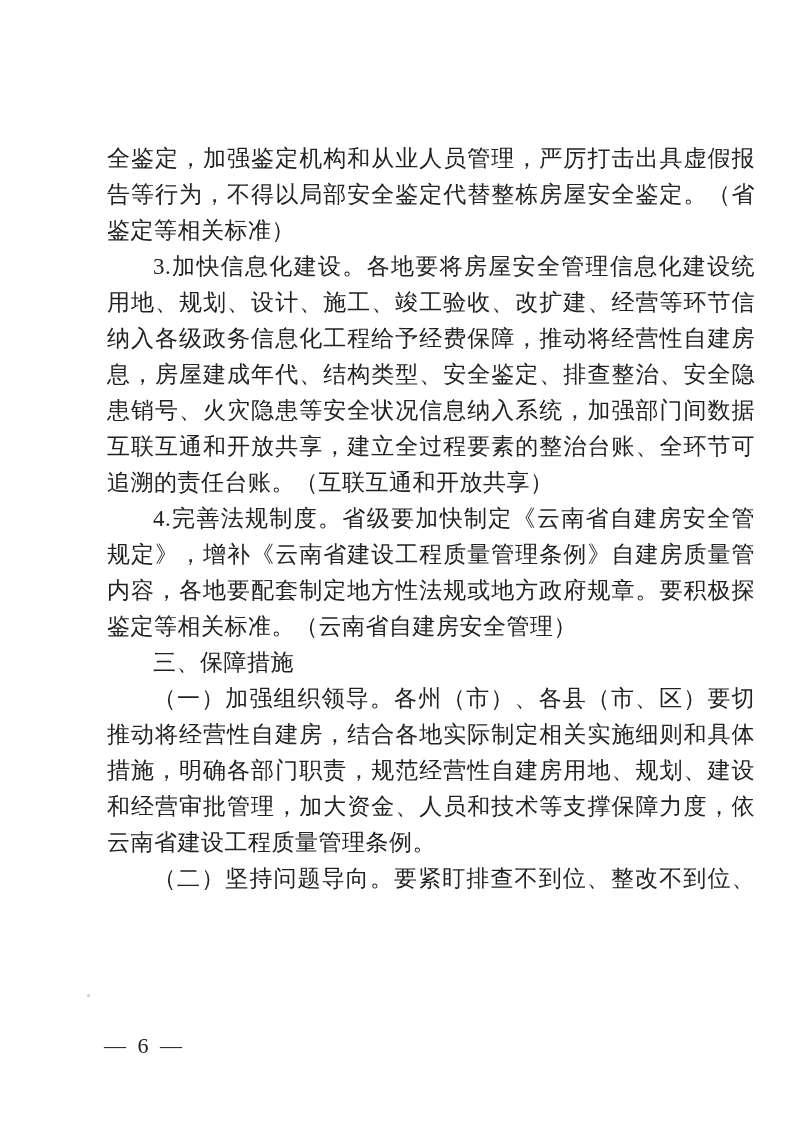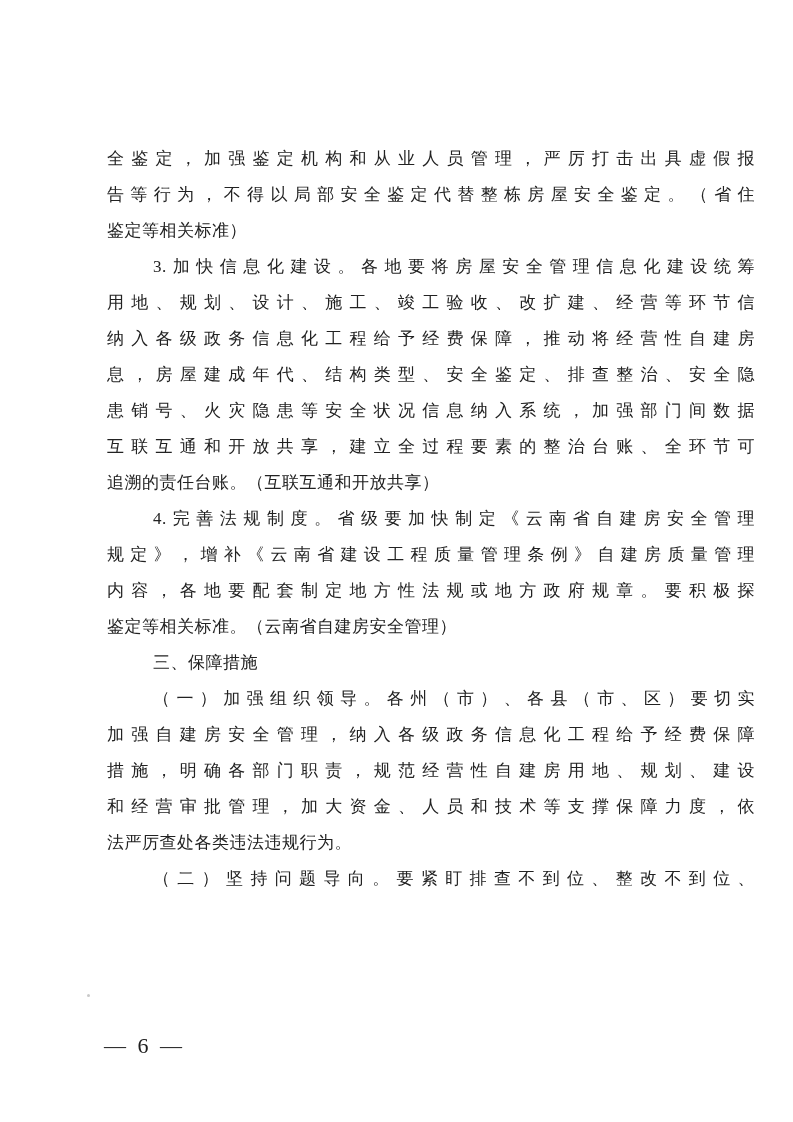--- a/index.html
+++ b/index.html
@@ -12,21 +12,21 @@
     font-family: "Liberation Serif", "DejaVu Serif", serif;
   }
   .text-body {
     position: absolute;
     left: 107px;
     top: 141px;
     width: 648px;
     color: #222222;
   }
   .line {
-    font-size: 17px;
+    font-size: 23px;
     line-height: 36px;
     height: 36px;
     overflow: hidden;
     text-align: justify;
     text-justify: inter-character;
     letter-spacing: 0.5px;
   }
   .line.full { text-align-last: justify; }
   .line.indent { text-indent: 46px; }
   .line .bold { font-weight: 400; }
@@ -63,21 +63,21 @@
       <div class="line full"><span>息，房屋建成年代、结构类型、安全鉴定、排查整治、安全隐</span></div>
       <div class="line full"><span>患销号、火灾隐患等安全状况信息纳入系统，加强部门间数据</span></div>
       <div class="line full"><span>互联互通和开放共享，建立全过程要素的整治台账、全环节可</span></div>
       <div class="line"><span>追溯的责任台账。（互联互通和开放共享）</span></div>
       <div class="line full indent"><span class="bold">4.完善法规制度。</span><span>省级要加快制定《云南省自建房安全管理</span></div>
       <div class="line full"><span>规定》，增补《云南省建设工程质量管理条例》自建房质量管理</span></div>
       <div class="line full"><span>内容，各地要配套制定地方性法规或地方政府规章。要积极探</span></div>
       <div class="line"><span>鉴定等相关标准。（云南省自建房安全管理）</span></div>
       <div class="line indent"><span class="bold">三、保障措施</span></div>
       <div class="line full indent"><span>（一）加强组织领导。各州（市）、各县（市、区）要切实</span></div>
-      <div class="line full"><span>加强自建房安全管理，纳入各级政务信息化工程给予经费保障</span></div>
+      <div class="line full"><span>推动将经营性自建房，结合各地实际制定相关实施细则和具体</span></div>
       <div class="line full"><span>措施，明确各部门职责，规范经营性自建房用地、规划、建设</span></div>
       <div class="line full"><span>和经营审批管理，加大资金、人员和技术等支撑保障力度，依</span></div>
-      <div class="line"><span>法严厉查处各类违法违规行为。</span></div>
+      <div class="line"><span>云南省建设工程质量管理条例。</span></div>
       <div class="line full indent"><span>（二）坚持问题导向。要紧盯排查不到位、整改不到位、</span></div>
     </div>
   <div class="speck"></div>
   <div class="page-number">— 6 —</div>
 </div>
 
 </body></html>

